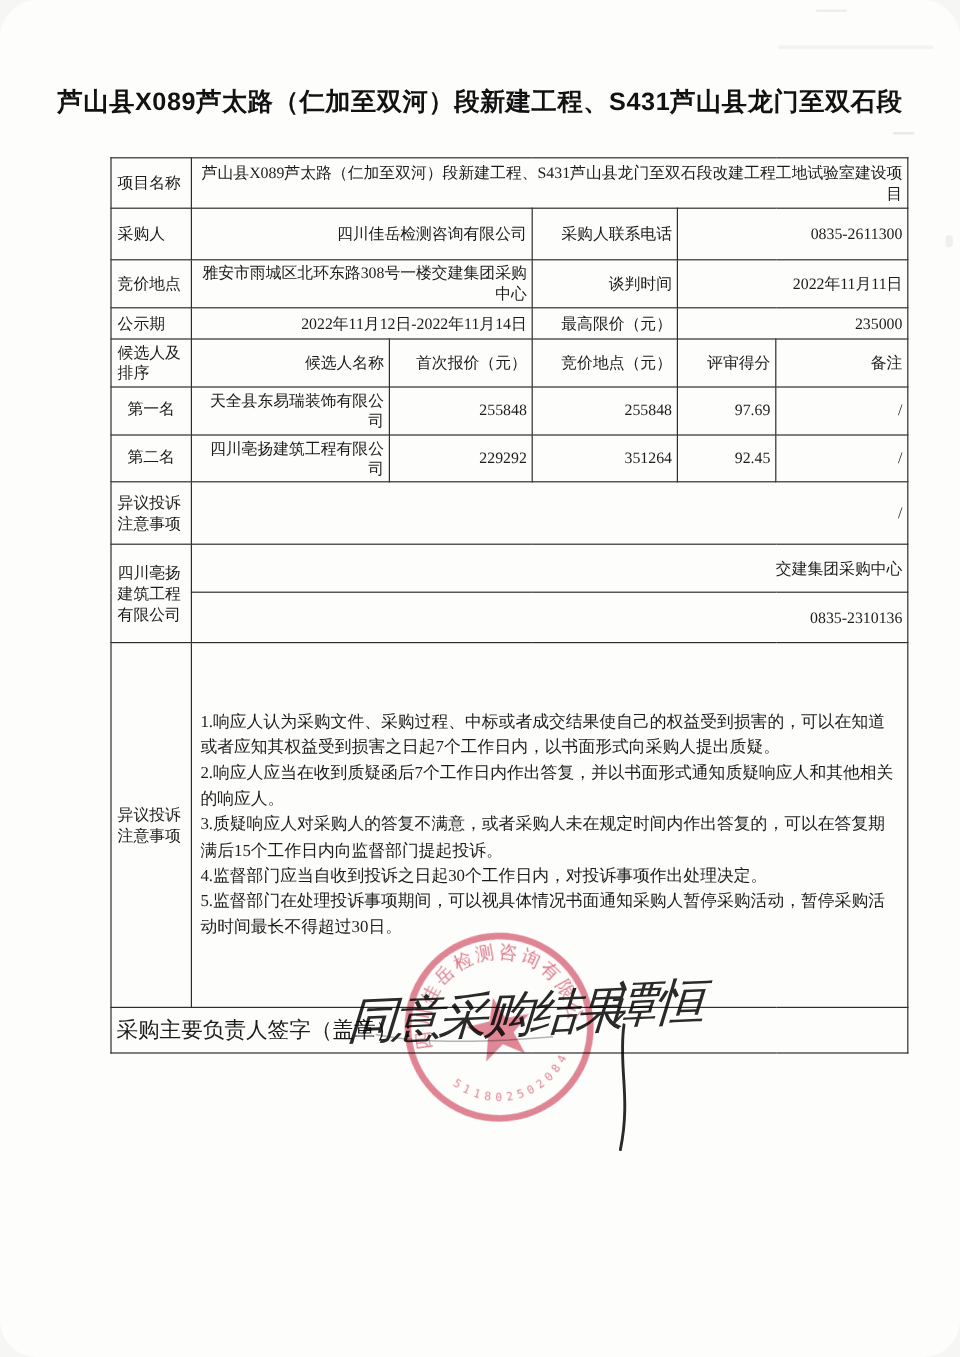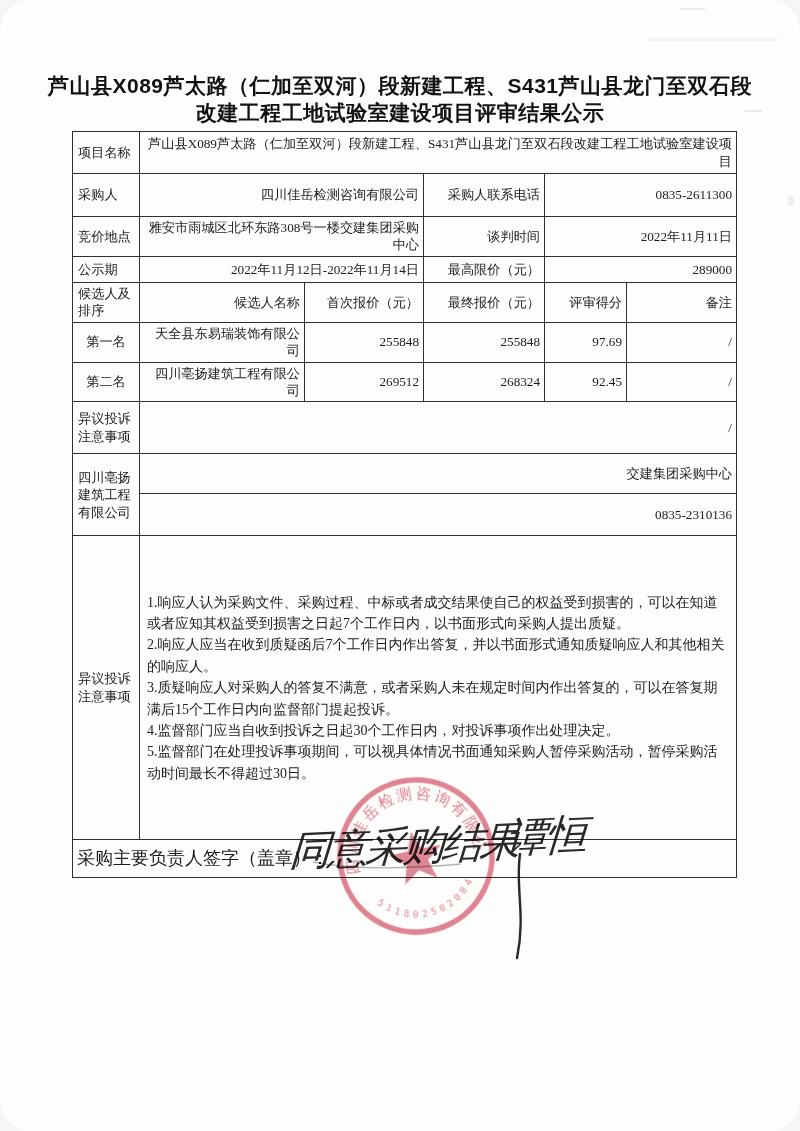--- a/index.html
+++ b/index.html
@@ -20,31 +20,31 @@
   .smudge.s4{left:788px;top:196px;width:6px;height:10px;background:rgba(120,120,120,.10);}
 
   .doc-title{
     position:absolute;top:72px;left:40px;width:720px;
     text-align:center;
     font-family:"Liberation Sans","DejaVu Sans",sans-serif;
     font-weight:700;color:#121212;
     font-size:21px;line-height:27px;letter-spacing:.5px;
   }
 
-  .tbl-wrap{position:absolute;left:72px;top:131px;}
+  .tbl-wrap{position:absolute;left:92px;top:131px;}
   table{border-collapse:collapse;table-layout:fixed;width:664px;}
   td{
     border:1.7px solid #2f2f2f;
     font-size:13.2px;color:#1c1c1c;
     text-align:right;vertical-align:middle;
     padding:2px 4px;line-height:1.32;
     overflow:hidden;
   }
   td.lbl{text-align:left;padding-left:5px;}
-  td.lbl-c{text-align:center;}
+  td.lbl-c{text-align:center;font-family:Liberation Mono, monospace;}
   td.notice{
     text-align:left;white-space:pre-line;
     font-size:14px;line-height:21.4px;
     padding:10px 10px 10px 7px;
   }
   td.sig-cell{text-align:left;padding-left:4px;font-size:18px;}
 
   
   .stamp{
     position:absolute;left:328px;top:768px;width:176px;height:176px;
@@ -63,21 +63,20 @@
 
 <div class="page">
 
   <div class="smudge s1"></div>
   <div class="smudge s2"></div>
   <div class="smudge s3"></div>
   <div class="smudge s4"></div>
 
   <div class="doc-title">
     <div>芦山县X089芦太路（仁加至双河）段新建工程、S431芦山县龙门至双石段</div>
-    <div>改建工程工地试验室建设项目评审结果公示</div>
   </div>
 
   <div class="tbl-wrap">
     <table>
       <colgroup>
         <col style="width:67px">
           <col style="width:165px">
           <col style="width:119px">
         <col style="width:121px">
           <col style="width:82px">
@@ -101,46 +100,46 @@
         <td class="lbl">竞价地点</td>
         <td colspan="2">雅安市雨城区北环东路308号一楼交建集团采购中心</td>
         <td>谈判时间</td>
         <td colspan="2">2022年11月11日</td>
       </tr>
 
       <tr style="height:26px">
         <td class="lbl">公示期</td>
         <td colspan="2">2022年11月12日-2022年11月14日</td>
         <td>最高限价（元）</td>
-        <td colspan="2">289000</td>
+        <td colspan="2">235000</td>
       </tr>
 
       <tr style="height:35px">
         <td class="lbl">候选人及排序</td>
         <td>候选人名称</td>
         <td>首次报价（元）</td>
-        <td>最终报价（元）</td>
+        <td>竞价地点（元）</td>
         <td>评审得分</td>
         <td>备注</td>
       </tr>
 
       <tr style="height:37px">
         <td class="lbl-c">第一名</td>
         <td>天全县东易瑞装饰有限公司</td>
         <td>255848</td>
         <td>255848</td>
         <td>97.69</td>
         <td>/</td>
       </tr>
 
       <tr style="height:38px">
         <td class="lbl-c">第二名</td>
         <td>四川亳扬建筑工程有限公司</td>
-        <td>269512</td>
-        <td>268324</td>
+        <td>229292</td>
+        <td>351264</td>
         <td>92.45</td>
         <td>/</td>
       </tr>
 
       <tr style="height:52px">
         <td class="lbl">异议投诉注意事项</td>
         <td colspan="5">/</td>
       </tr>
 
       <tr style="height:40px">

